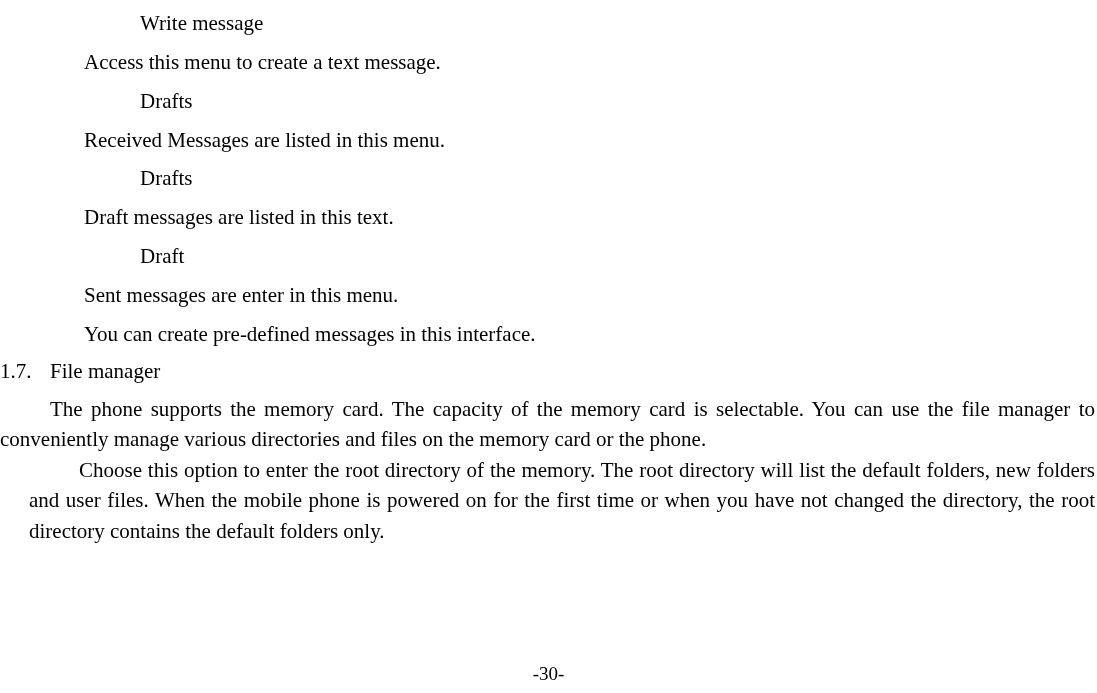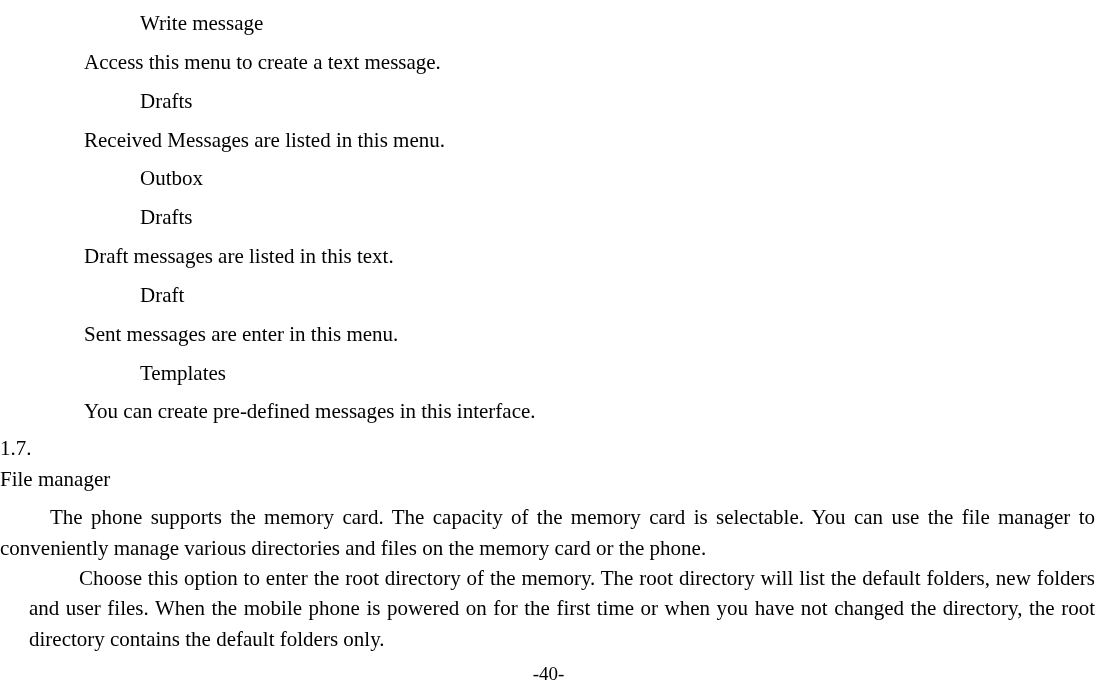--- a/index.html
+++ b/index.html
@@ -23,21 +23,20 @@
   }
   .desc-indent {
     padding-left: 50px;
     line-height: 1.85;
     margin-left: 34px;
   }
   .section-row {
     display: flex;
     line-height: 1.45;
     padding-top: 2px;
-    flex-direction: column;
   }
   .section-num {
     width: 50px;
     text-align: left;
   }
   .section-title {
     flex: 1;
   }
   .body-para {
     text-align: justify;
@@ -61,34 +60,32 @@
 <body>
 
 <div class="page">
 
   <div class="heading-indent">Write message</div>
   <div class="desc-indent">Access this menu to create a text message.</div>
 
   <div class="heading-indent">Drafts</div>
   <div class="desc-indent">Received Messages are listed in this menu.</div>
 
-  <div class="heading-indent">Outbox</div>
 
   <div class="heading-indent">Drafts</div>
   <div class="desc-indent">Draft messages are listed in this text.</div>
 
   <div class="heading-indent">Draft</div>
   <div class="desc-indent">Sent messages are enter in this menu.</div>
 
-  <div class="heading-indent">Templates</div>
   <div class="desc-indent">You can create pre-defined messages in this interface.</div>
 
   <div class="section-row">
     <div class="section-num">1.7.</div>
     <div class="section-title">File manager</div>
   </div>
 
   <div class="body-para">The phone supports the memory card. The capacity of the memory card is selectable. You can use the file manager to conveniently manage various directories and files on the memory card or the phone.</div>
   <div class="body-para no-top">Choose this option to enter the root directory of the memory. The root directory will list the default folders, new folders and user files. When the mobile phone is powered on for the first time or when you have not changed the directory, the root directory contains the default folders only.</div>
 
 </div>
 
-<div class="footer">-40-</div>
+<div class="footer">-30-</div>
 
 </body></html>

